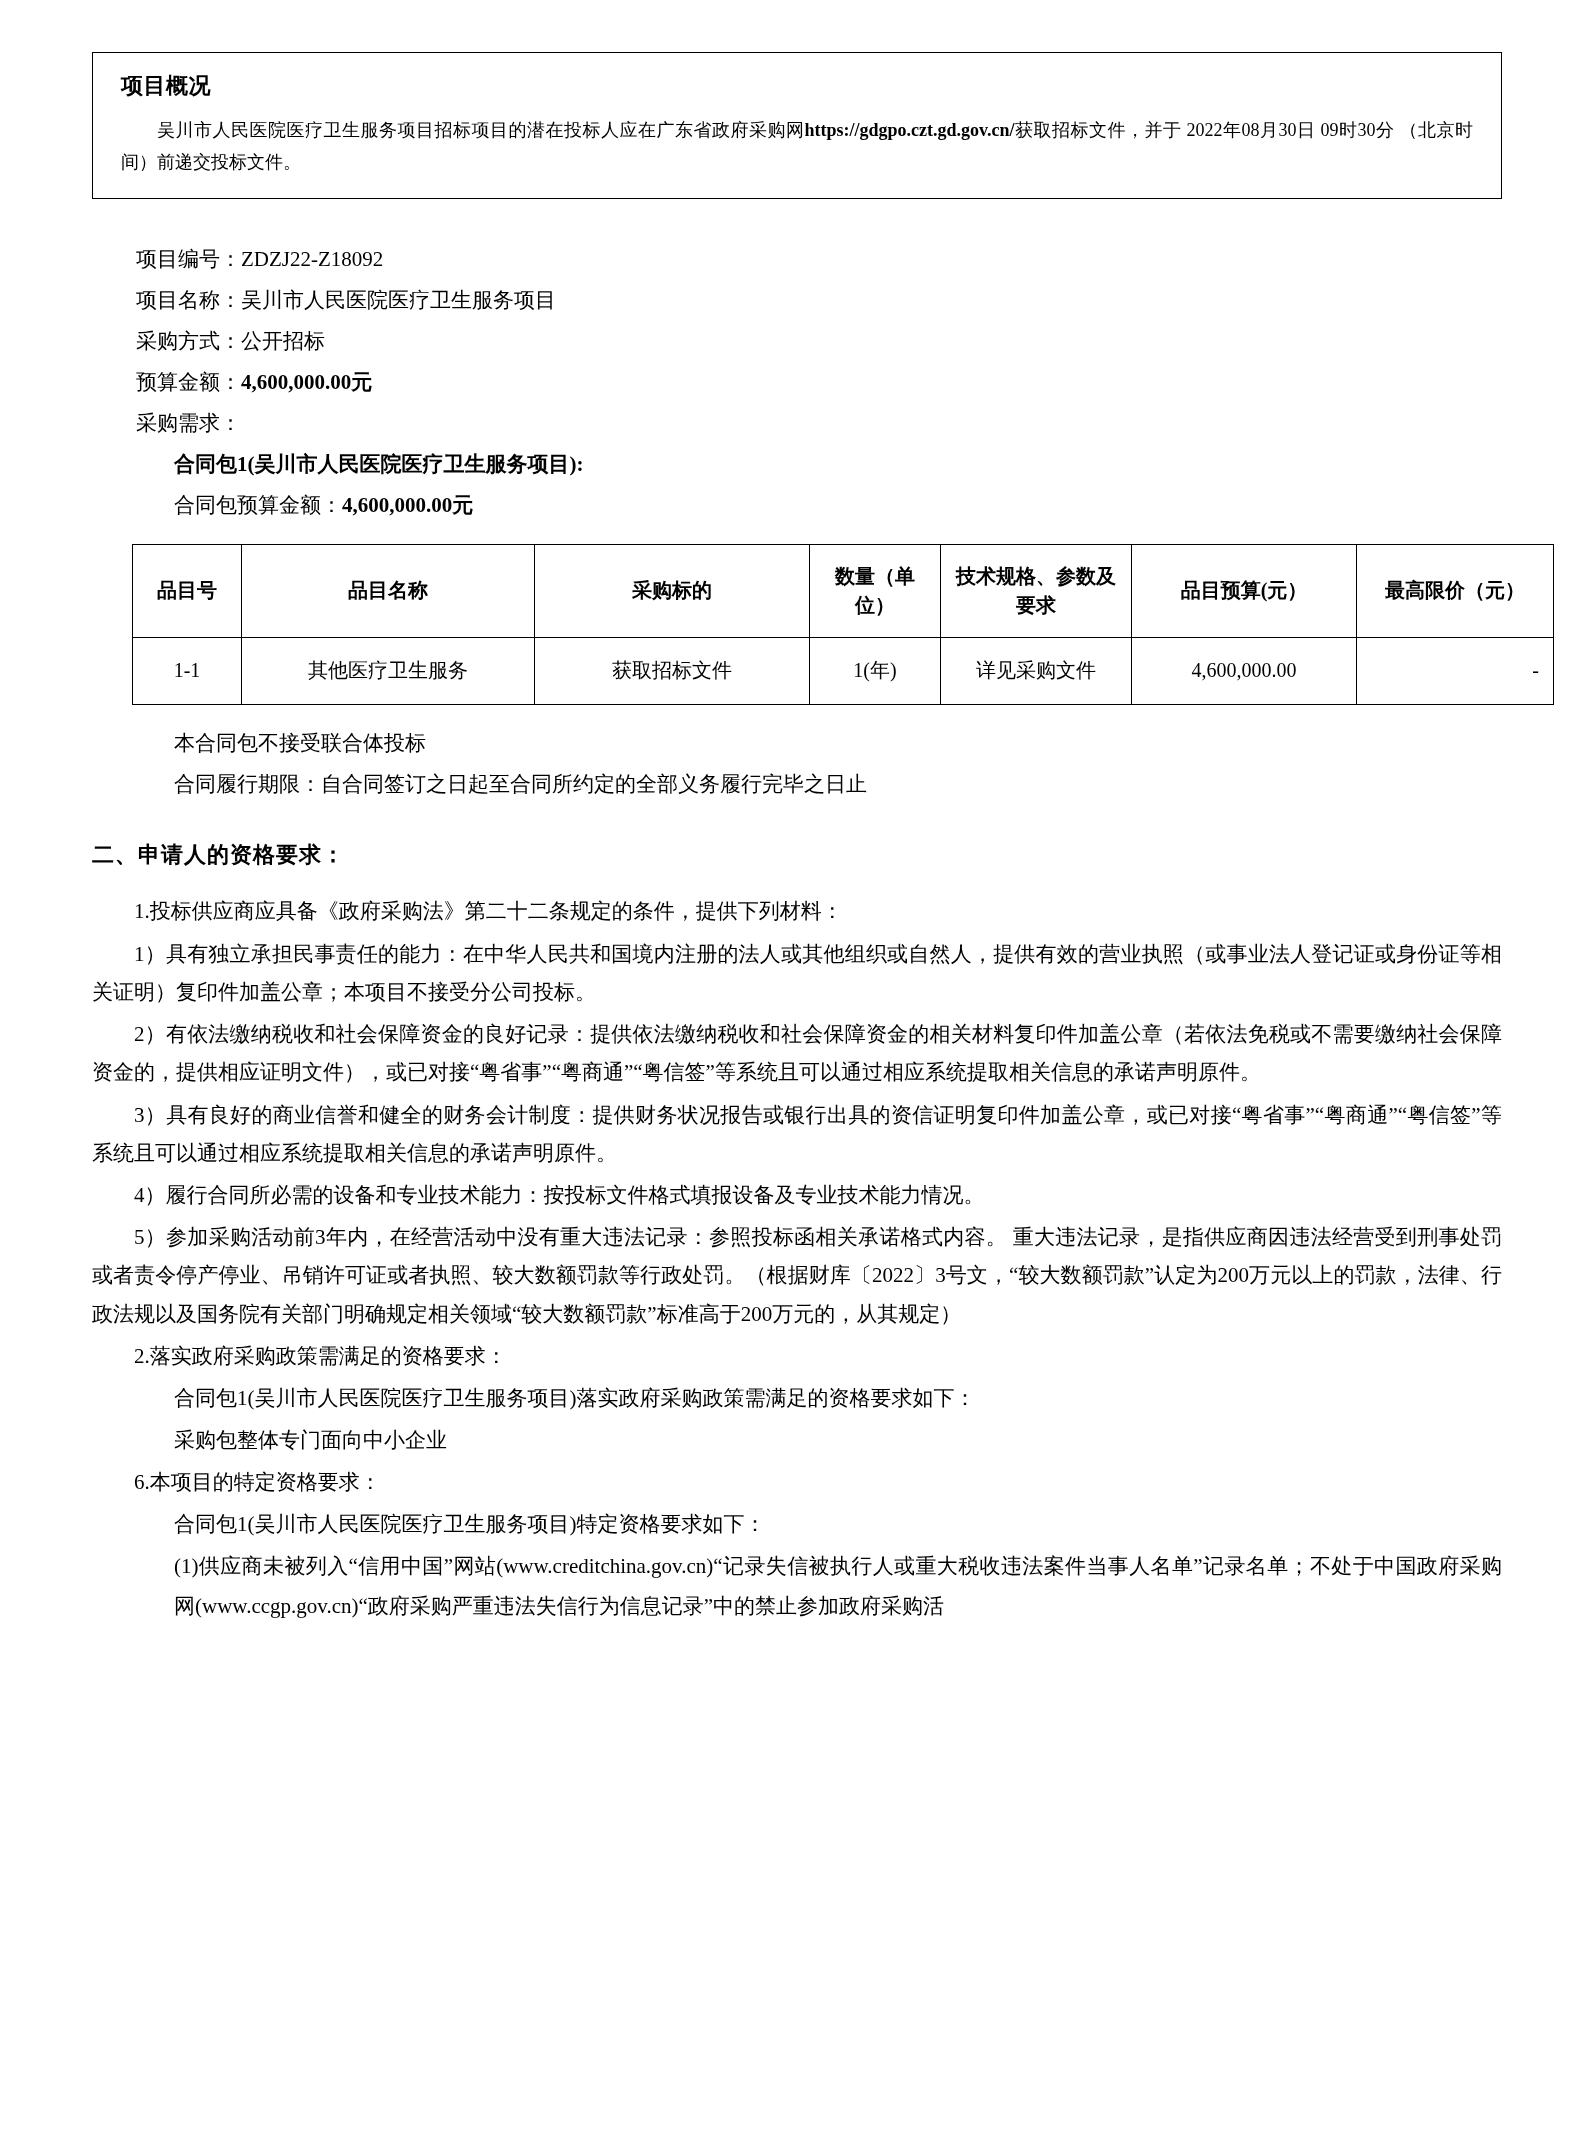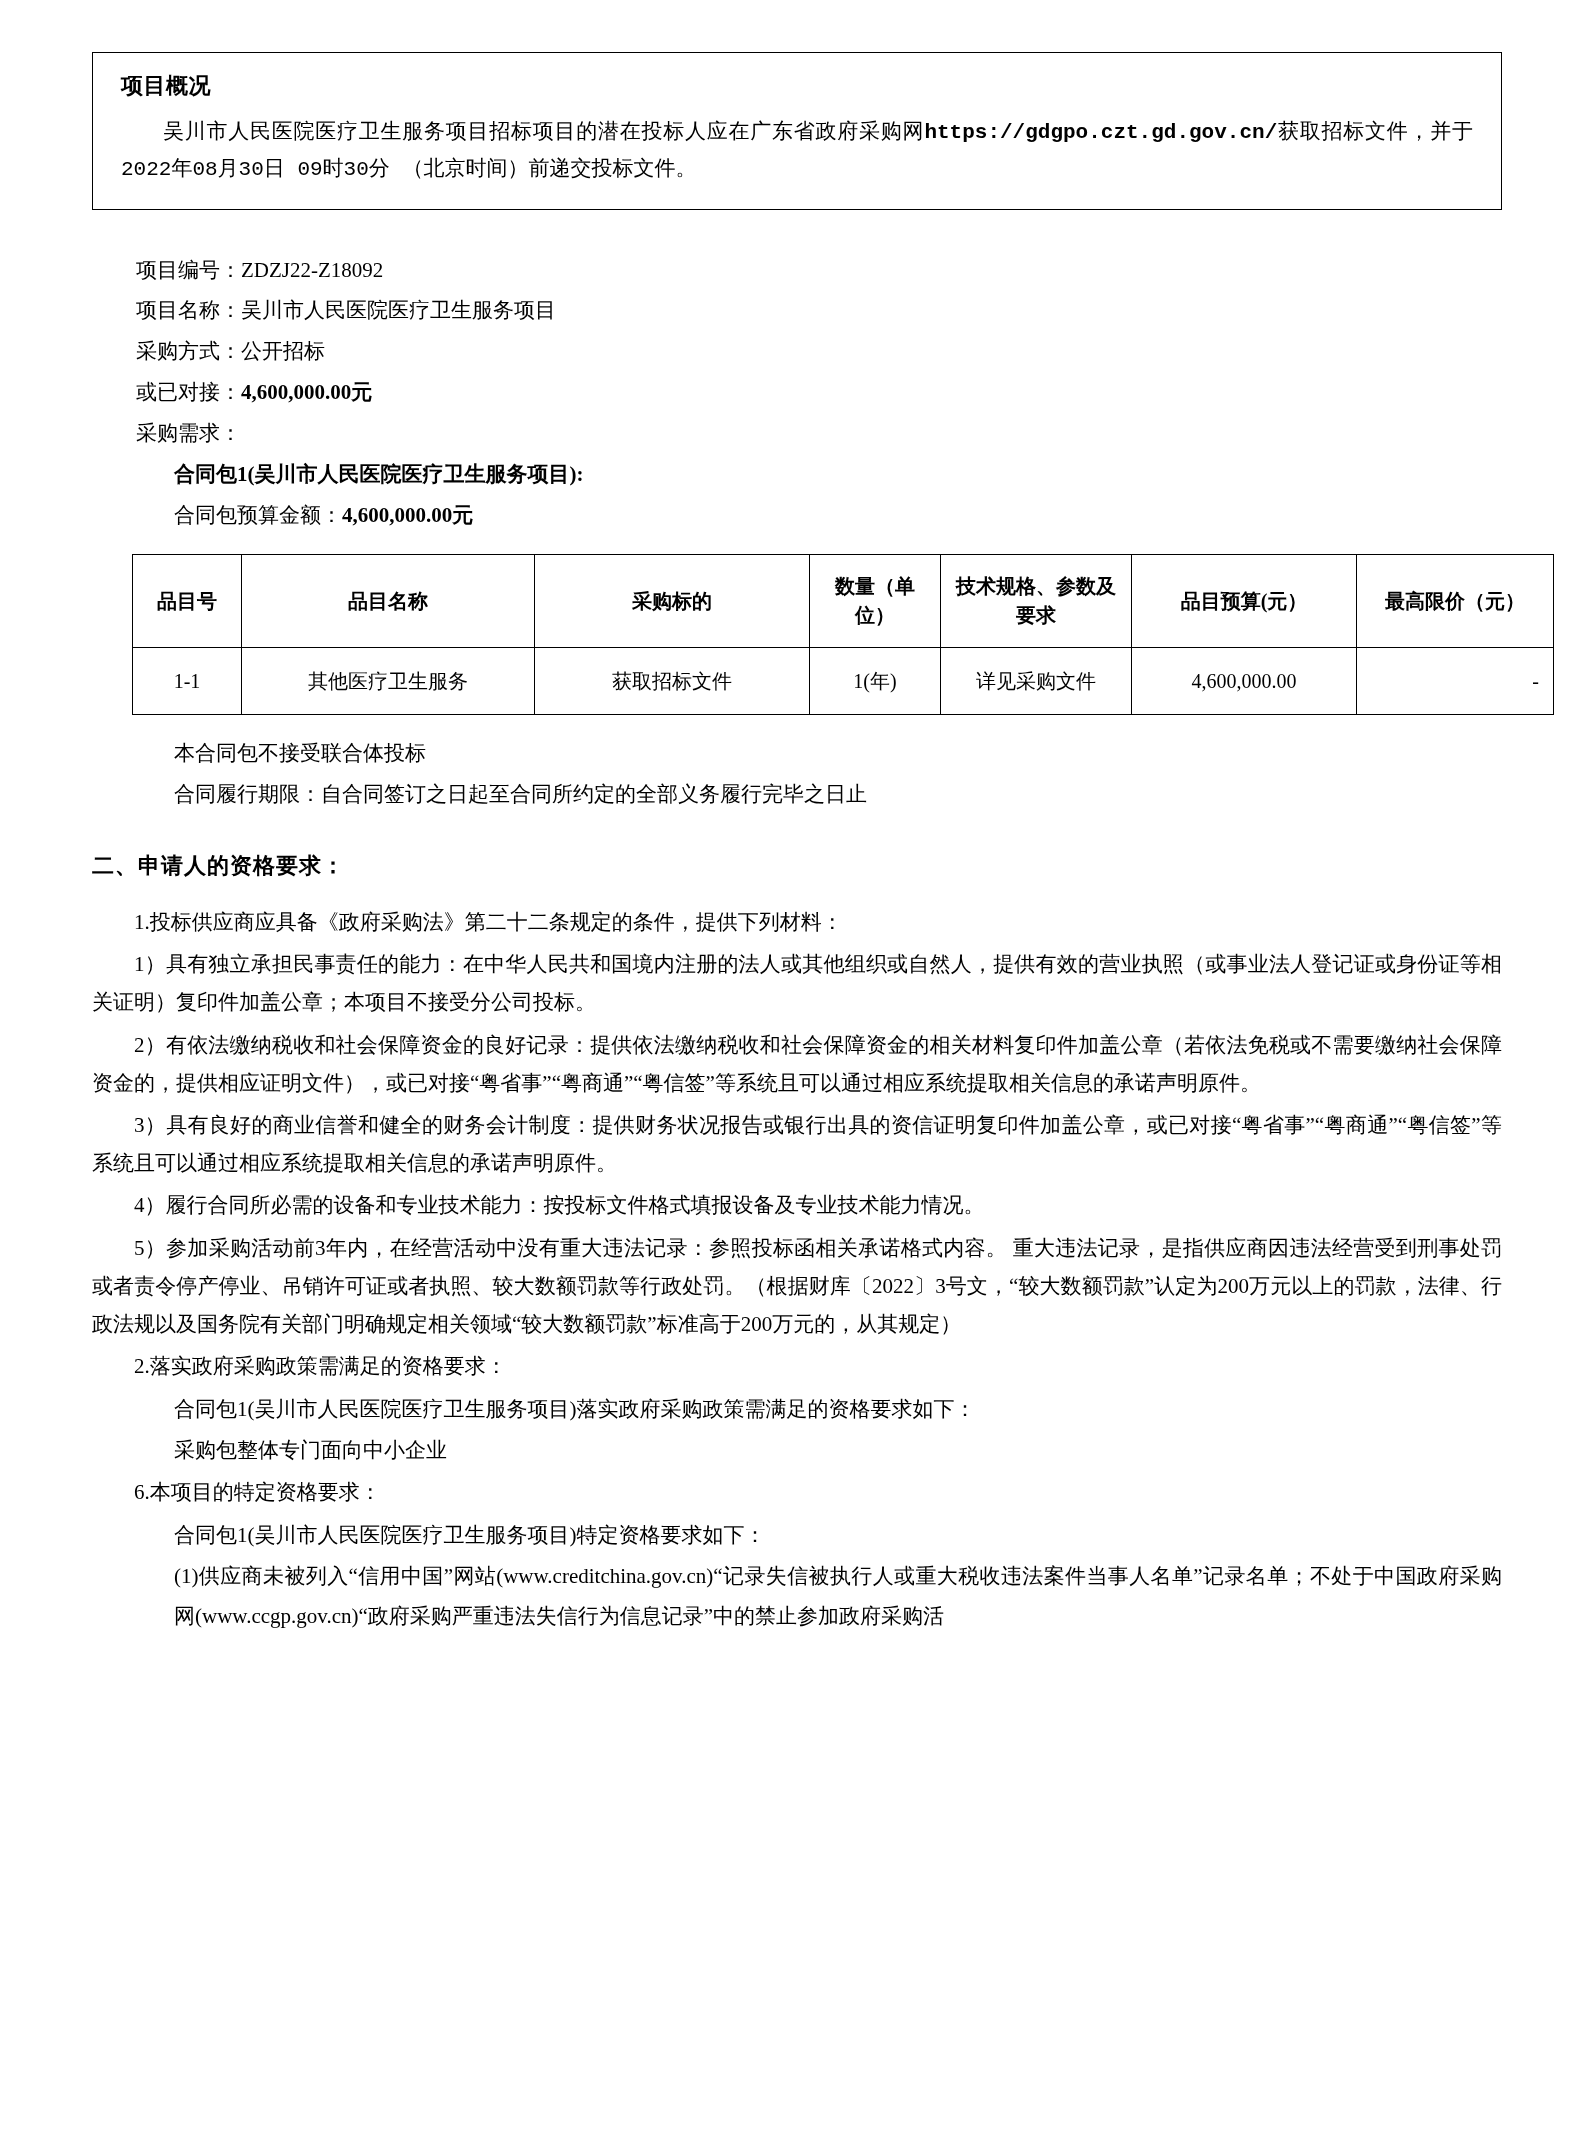--- a/index.html
+++ b/index.html
@@ -30,25 +30,24 @@
     padding: 18px 28px 20px 28px;
     margin-bottom: 40px;
   }
   .overview-title {
     font-weight: bold;
     font-size: 22px;
     margin-bottom: 14px;
     letter-spacing: 0.5px;
   }
   .overview-para {
-    font-size: 21px;
+    font-size: 18px;
     line-height: 1.75;
     text-align: justify;
     text-indent: 2em;
-    font-family: Liberation Mono, monospace;
   }
 
   
   h2.section-heading {
     font-size: 22px;
     font-weight: bold;
     margin: 36px 0 22px 0;
     letter-spacing: 1px;
   }
 
@@ -141,21 +140,21 @@
     <div class="info-line">
       <span class="label">项目编号：</span><span class="value">ZDZJ22-Z18092</span>
     </div>
     <div class="info-line">
       <span class="label">项目名称：</span><span class="value">吴川市人民医院医疗卫生服务项目</span>
     </div>
     <div class="info-line">
       <span class="label">采购方式：</span><span class="value">公开招标</span>
     </div>
     <div class="info-line">
-      <span class="label">或已对接：</span><span class="value bold">4,600,000.00元</span>
+      <span class="label">预算金额：</span><span class="value bold">4,600,000.00元</span>
     </div>
     <div class="info-line">
       <span class="label">采购需求：</span>
     </div>
 
     <div class="indent2 bold">合同包1(吴川市人民医院医疗卫生服务项目):</div>
     <div class="indent3">
       <span>合同包预算金额：</span><span class="bold">4,600,000.00元</span>
     </div>
 

